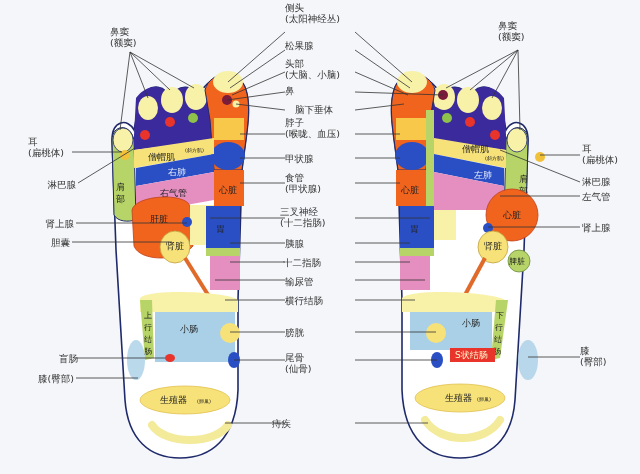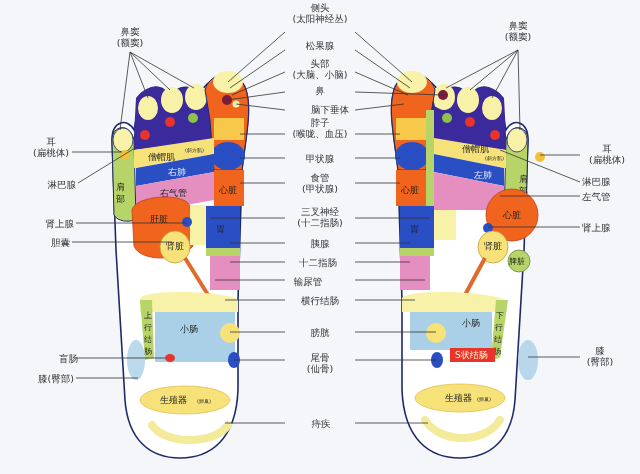--- a/index.html
+++ b/index.html
@@ -1,19 +1,19 @@
 <!DOCTYPE html>
 <html><head>
 <meta charset="utf-8">
 <style>
   html, body { margin:0; padding:0; }
   body { width:640px; height:474px; background:#f4f6f9; position:relative; overflow:hidden;
          font-family:"DejaVu Sans", sans-serif; }
   #canvas { position:absolute; left:0; top:0; width:640px; height:474px; }
-  .lbl { position:absolute; font-size:9.5px; color:#333; text-align:center; line-height:11px; white-space:nowrap; }
+  .lbl { position:absolute; font-size:9.5px; color:#333; text-align:left; line-height:11px; white-space:nowrap; }
   .lbl.l { text-align:right; }
   .lbl.r { text-align:left; }
   .org { font-size:9px; fill:#222; font-family:"DejaVu Sans", sans-serif; }
   .orgs { font-size:5px; fill:#222; font-family:"DejaVu Sans", sans-serif; }
 </style>
 </head>
 <body>
 
 <svg id="canvas" viewBox="0 0 640 474">
 
@@ -227,25 +227,25 @@
   <div class="lbl" style="left:285px;width:70px;top:40px"><span>松果腺</span></div>
   <div class="lbl" style="left:285px;width:70px;top:58px"><span>头部</span><br><span>(大脑、小脑)</span></div>
   <div class="lbl" style="left:285px;width:70px;top:85px"><span>鼻</span></div>
   <div class="lbl" style="left:295px;width:70px;top:104px"><span>脑下垂体</span></div>
   <div class="lbl" style="left:285px;width:70px;top:117px"><span>脖子</span><br><span>(喉咙、血压)</span></div>
   <div class="lbl" style="left:285px;width:70px;top:153px"><span>甲状腺</span></div>
   <div class="lbl" style="left:285px;width:70px;top:172px"><span>食管</span><br><span>(甲状腺)</span></div>
   <div class="lbl" style="left:280px;width:80px;top:206px"><span>三叉神经</span><br><span>(十二指肠)</span></div>
   <div class="lbl" style="left:285px;width:70px;top:238px"><span>胰腺</span></div>
   <div class="lbl" style="left:283px;width:70px;top:257px"><span>十二指肠</span></div>
-  <div class="lbl" style="left:273px;width:70px;top:276px"><span>输尿管</span></div>
+  <div class="lbl" style="left:285px;width:70px;top:276px"><span>输尿管</span></div>
   <div class="lbl" style="left:285px;width:70px;top:295px"><span>横行结肠</span></div>
   <div class="lbl" style="left:285px;width:70px;top:327px"><span>膀胱</span></div>
   <div class="lbl" style="left:285px;width:70px;top:352px"><span>尾骨</span><br><span>(仙骨)</span></div>
-  <div class="lbl" style="left:286px;width:70px;top:418px"><span>痔疾</span></div>
+  <div class="lbl" style="left:272px;width:70px;top:418px"><span>痔疾</span></div>
 </div>
 
 <div>
   <div class="lbl" style="left:110px;width:40px;top:26px"><span>鼻窦</span><br><span>(额窦)</span></div>
   <div class="lbl" style="left:28px;width:46px;top:136px"><span>耳</span><br><span>(扁桃体)</span></div>
   <div class="lbl l" style="left:28px;width:48px;top:179px"><span>淋巴腺</span></div>
   <div class="lbl l" style="left:28px;width:46px;top:218px"><span>肾上腺</span></div>
   <div class="lbl l" style="left:28px;width:42px;top:237px"><span>胆囊</span></div>
   <div class="lbl l" style="left:32px;width:46px;top:353px"><span>盲肠</span></div>
   <div class="lbl l" style="left:20px;width:54px;top:373px"><span>膝(臀部)</span></div>

